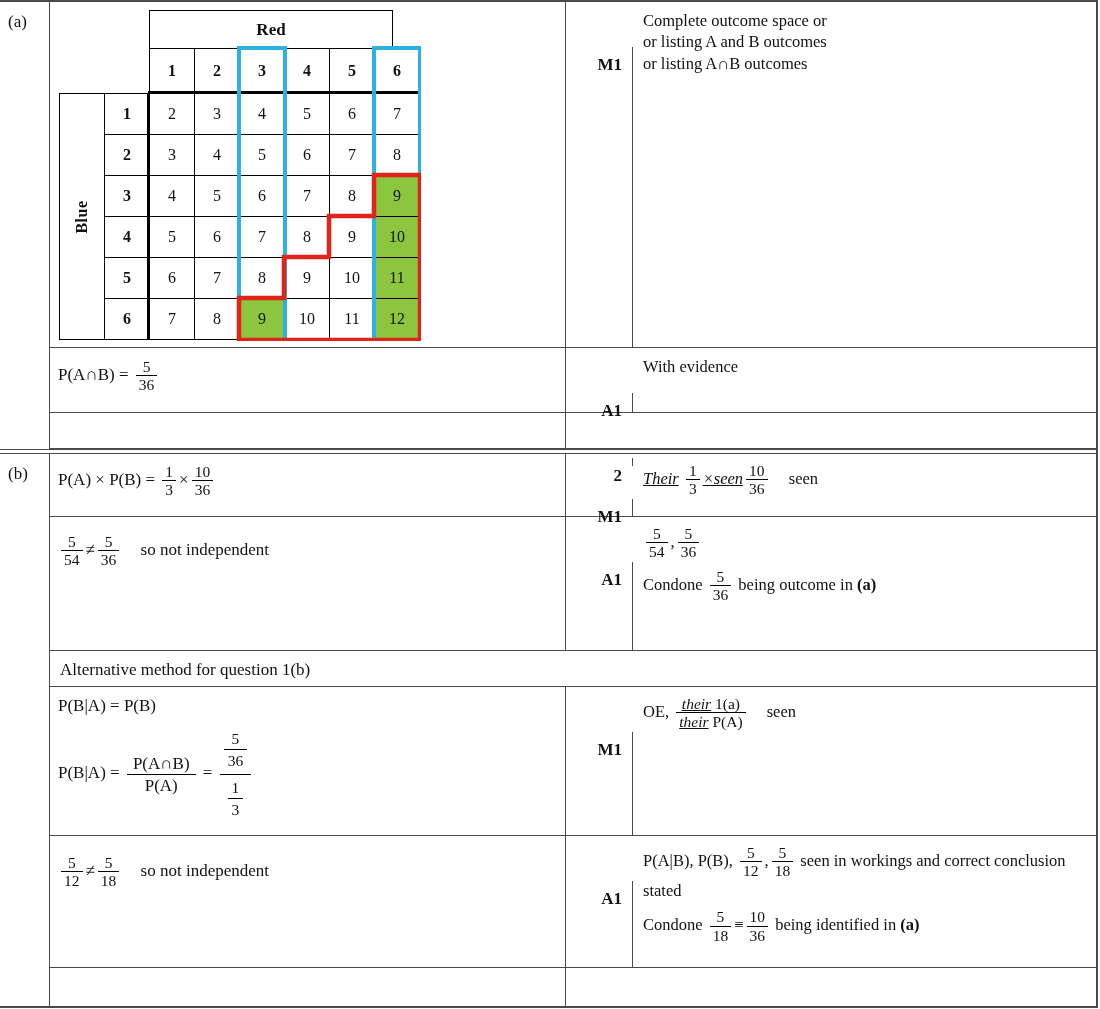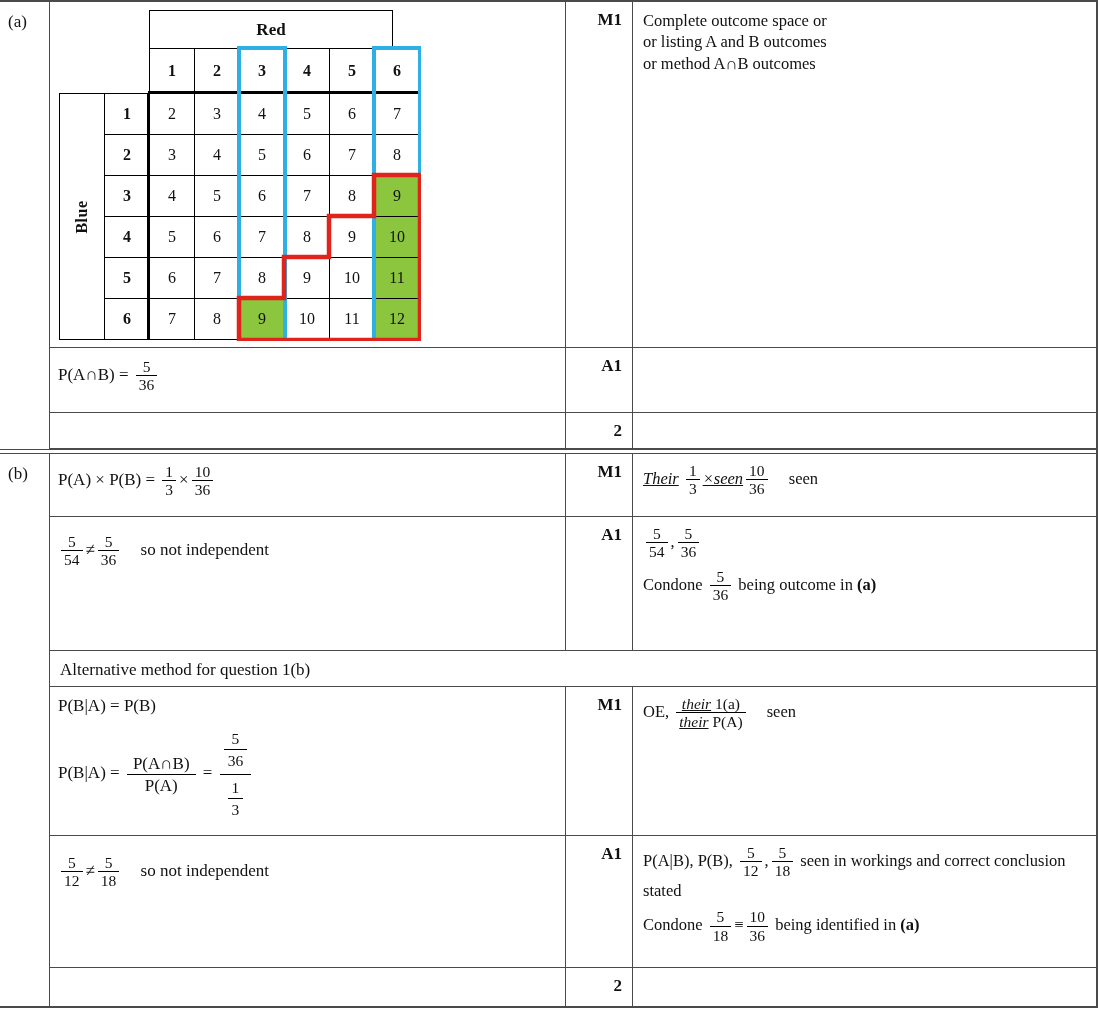--- a/index.html
+++ b/index.html
@@ -20,21 +20,21 @@
     width:1098px;
     border-top:2px solid var(--line);
     border-bottom:2px solid var(--line);
     border-right:2px solid var(--line);
     background:#fff;
   }
   .ms-row{display:flex;}
   .label-col{width:49px;flex:none;padding:10px 0 0 8px;font-size:17px;}
   .content{flex:1;display:flex;border-left:1px solid var(--line);border-bottom:1px solid var(--line);min-width:0;}
   .working{width:516px;flex:none;border-right:1px solid var(--line);font-size:17px;}
-  .marks{width:67px;flex:none;border-right:1px solid var(--line);text-align:right;padding:8px 10px 0 0;font-weight:bold;font-size:17px;}
+  .marks{width:67px;flex:none;border-right:1px solid var(--line);text-align:right;padding:8px 10px 0 0;font-weight:bold;font-size:17px;margin-top:45px;}
   .comments{flex:1;padding:8px 10px 0 10px;font-size:16.5px;line-height:1.3;min-width:0;}
   .section-divider{height:5px;border-top:1px solid var(--line);border-bottom:1px solid var(--line);}
   .last .content{border-bottom:none;}
   .alt-cell{flex:1;padding:9px 0 0 10px;font-weight:normal;font-size:17px;}
 
   
   .frac{display:inline-block;text-align:center;vertical-align:middle;margin:0 3px;font-size:15.5px;line-height:1.12;}
   .frac .num{display:block;border-bottom:1px solid #000;padding:0 3px;}
   .frac .den{display:block;padding:0 3px;}
   .bigfrac{font-size:17px;}
@@ -129,35 +129,36 @@
             <rect x="180" y="38" width="46" height="292" fill="none" stroke-width="4" style="stroke: rgb(47, 176, 228);"></rect>
             <rect x="315" y="38" width="46" height="292" fill="none" stroke-width="4" style="stroke: rgb(47, 176, 228);"></rect>
             <polygon points="315,165 361,165 361,330 180,330 180,288 225,288 225,247 270,247 270,206 315,206" fill="none" stroke-width="4.5" style="stroke: rgb(224, 36, 27);"></polygon>
           </svg>
           </div>
       </div>
       <div class="marks">M1</div>
       <div class="comments">
         <div>Complete outcome space or</div>
         <div>or listing A and B outcomes</div>
-        <div>or method A∩B outcomes</div>
+        <div>or listing A∩B outcomes</div>
       </div>
     </div>
   </div>
 
   <div class="ms-row" style="height:65px">
     <div class="label-col"></div>
     <div class="content">
       <div class="working">
         <div class="wline" style="padding-top:10px">
           <span>P(A∩B) =</span>
           <span class="frac"><span class="num">5</span><span class="den">36</span></span>
         </div>
       </div>
       <div class="marks">A1</div>
+      <div class="comments">With evidence</div>
     </div>
   </div>
 
   <div class="ms-row" style="height:36px">
     <div class="label-col"></div>
     <div class="content">
       <div class="working"></div>
       <div class="marks">2</div>
       <div class="comments"></div>
     </div>

